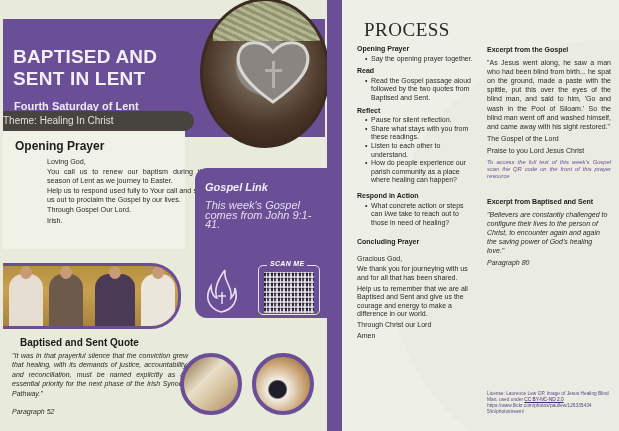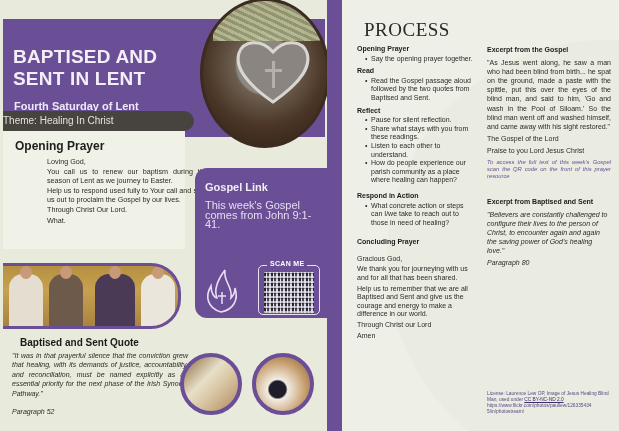--- a/index.html
+++ b/index.html
@@ -17,21 +17,21 @@
   .leaf { position: absolute; top: 0; left: 10px; width: 140px; height: 40px; background: repeating-linear-gradient(25deg, #9aa47a 0 3px, #c7c9a2 3px 6px); opacity: 0.85; border-radius: 0 0 60px 0; }
   .heart { position: absolute; left: 30px; top: 35px; width: 80px; height: 70px; }
 
   
   .op-card { position: absolute; left: 3px; top: 131px; width: 182px; height: 118px; background: #f0f1e7; }
   .op-title { position: absolute; left: 12px; top: 8px; font-weight: bold; font-size: 12px; color: #1e1d1b; }
   .op-body { position: absolute; left: 12px; top: 26px; width: 162px; font-size: 7.2px; line-height: 9.1px; color: #2c2b28; text-align: justify; margin-left: 32px; }
   .op-body p { margin-bottom: 1px; }
 
   
-  .gl-card { position: absolute; left: 195px; top: 168px; width: 132px; height: 150px; background: #6b4f96; border-radius: 12px 0 0 12px; }
+  .gl-card { position: absolute; left: 195px; top: 168px; width: 132px; height: 150px; background: #6b4f96; border-radius: 12px 0 0 12px; font-style: italic; }
   .gl-title { position: absolute; left: 10px; top: 13px; color: #f2edf7; font-weight: bold; font-size: 11px; }
   .gl-body { position: absolute; left: 10px; top: 33px; width: 117px; color: #e4dcef; font-size: 11px; line-height: 9.6px; }
   .gl-body p { margin-bottom: 3px; }
   .flame { position: absolute; left: 8px; top: 100px; width: 36px; height: 46px; }
   .scan { position: absolute; left: 63px; top: 97px; width: 62px; height: 50px; border: 1.5px solid #e8e2f0; border-radius: 5px; }
   .scan-label { position: absolute; left: 8px; top: -6px; background: #6b4f96; color: #fff; font-weight: bold; font-size: 7px; padding: 0 3px; letter-spacing: 0.3px; }
   .qr { position: absolute; left: 5px; top: 6px; width: 50px; height: 41px; background:
       repeating-linear-gradient(90deg, #222 0 2px, #fff 2px 3px, #444 3px 5px, #eee 5px 7px),
       #fff; opacity: 0.85; }
   .qr::before { content: ""; position: absolute; inset: 0; background: repeating-linear-gradient(0deg, rgba(255,255,255,0.7) 0 2px, transparent 2px 4px, rgba(0,0,0,0.3) 4px 5px); }
@@ -86,22 +86,22 @@
     </svg>
   </div>
   <div class="theme-bar">Theme: Healing In Christ</div>
 
   <div class="op-card">
     <div class="op-title">Opening Prayer</div>
     <div class="op-body">
       <p>Loving God,</p>
       <p>You call us to renew our baptism during this season of Lent as we journey to Easter.</p>
       <p>Help us to respond used fully to Your call and send us out to proclaim the Gospel by our lives.</p>
-      <p>Through Christ Our Lord.</p>
-      <p>What.</p>
+      <p>Through Gospel Our Lord.</p>
+      <p>Irish.</p>
     </div>
   </div>
 
   <div class="gl-card">
     <div class="gl-title">Gospel Link</div>
     <div class="gl-body">
       <p>This week's Gospel comes from John 9:1-41.</p>
     </div>
     <svg class="flame" viewBox="0 0 36 46">
       <path d="M18 44 C4 40 2 28 8 18 C8 26 12 30 14 30 C10 20 16 10 22 2 C20 14 30 18 28 30 C30 28 32 24 32 20 C36 32 30 42 18 44 Z" fill="none" stroke="#e8e0f2" stroke-width="1.6"></path>

